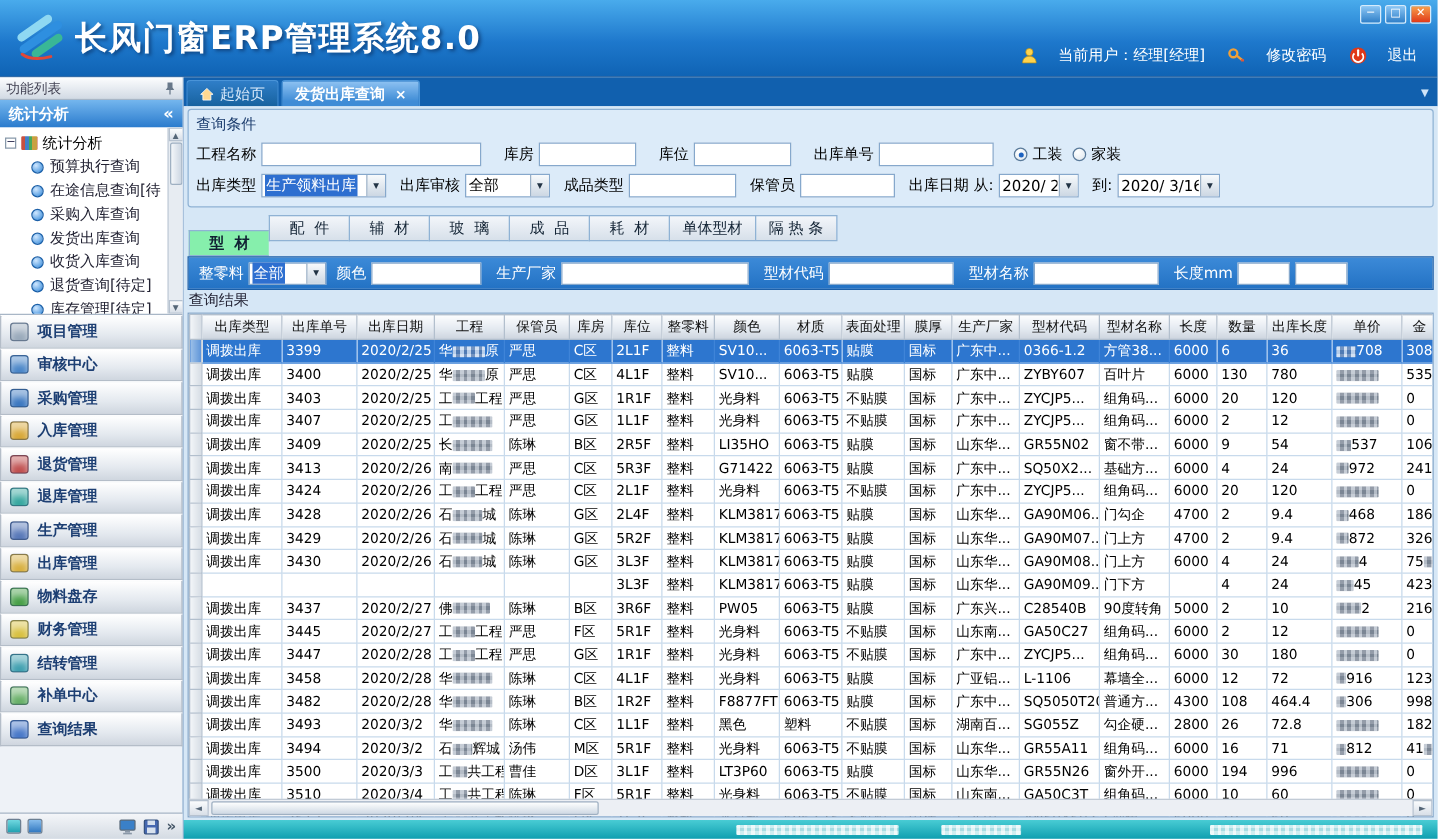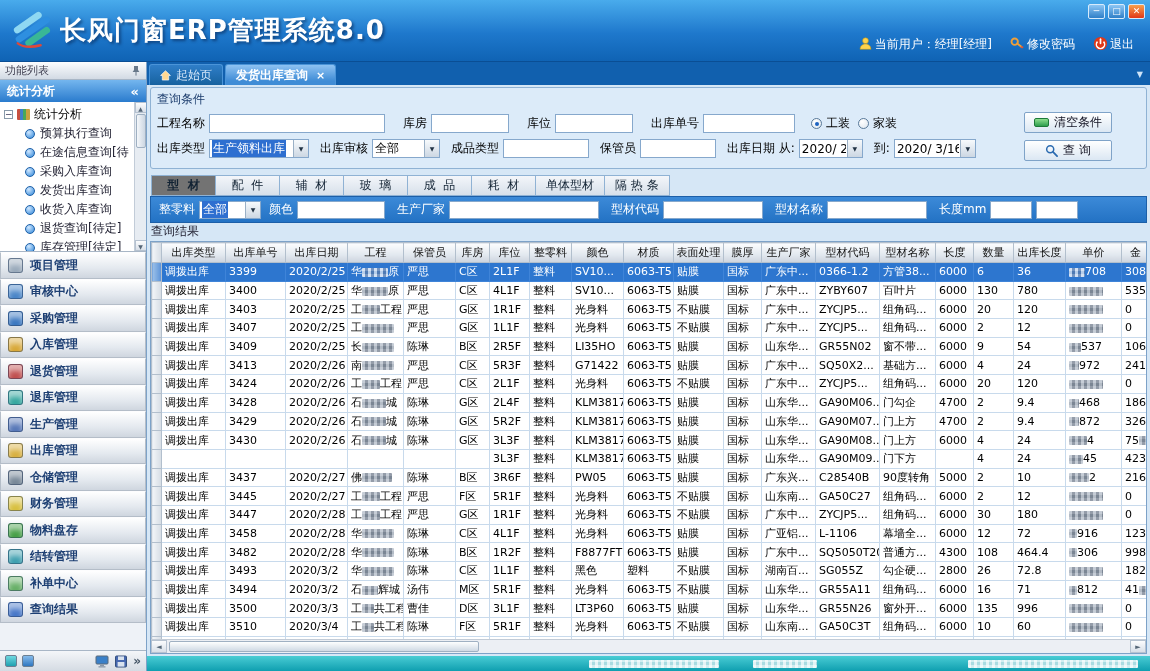--- a/index.html
+++ b/index.html
@@ -7,21 +7,21 @@
 body{position:relative;font-family:"DejaVu Sans","Liberation Sans",sans-serif;font-size:12px;overflow:hidden;background:#d6e7f6;color:#000;}
 
 
 .titlebar{position:absolute;top:0;left:0;right:0;height:62px;background:linear-gradient(180deg,#49abec 0%,#1e78cc 55%,#0f63b4 100%);border-bottom:1px solid #0a4e94;}
 .logo{position:absolute;left:12px;top:9px;width:42px;height:42px;}
 .app-title{position:absolute;left:60px;top:13px;font-size:26px;font-weight:bold;color:#fff;letter-spacing:1px;text-shadow:2px 2px 3px rgba(8,40,86,.6);}
 .win-controls{position:absolute;top:4px;right:5px;display:flex;gap:3px;}
 .win-btn{width:17px;height:15px;background:linear-gradient(#8cc6f4,#2f7fc8);border:1px solid #d6ebfc;border-radius:2px;color:#fff;font-size:9px;line-height:13px;text-align:center;cursor:default;}
 .win-btn.close{background:linear-gradient(#f8a04c,#e03818);}
 .user-area{position:absolute;right:16px;top:36px;display:flex;align-items:center;gap:18px;color:#fff;}
-.user-item{display:flex;align-items:flex-start;gap:2px;white-space:nowrap;}
+.user-item{display:flex;align-items:center;gap:16px;white-space:nowrap;}
 .uicon{width:15px;height:15px;}
 
 
 .sidebar{position:absolute;top:62px;left:0;bottom:0;width:147px;background:#eef2f7;border-right:1px solid #7da2c8;display:flex;flex-direction:column;}
 .func-header{flex:0 0 18px;background:linear-gradient(#fcfdfe,#d2dae4);border-bottom:1px solid #a8b6c6;color:#445;font-size:11px;display:flex;align-items:center;justify-content:space-between;padding:0 5px;}
 .stat-header{flex:0 0 22px;background:linear-gradient(#74b6ee,#2a7bcd);color:#fff;font-weight:bold;display:flex;align-items:center;justify-content:space-between;padding:0 7px;}
 .collapse{font-size:13px;}
 .tree{flex:0 0 150px;background:#fff;border-bottom:1px solid #a8b6c6;position:relative;overflow:hidden;padding:3px 14px 0 4px;}
 .tree-root{display:flex;align-items:center;gap:4px;height:19px;}
 .expander{width:9px;height:9px;border:1px solid #8899aa;background:#fff;font-size:9px;line-height:7px;text-align:center;color:#335;flex:0 0 9px;}
@@ -71,21 +71,21 @@
 .radio.on::after{content:"";position:absolute;left:2.5px;top:2.5px;width:4px;height:4px;border-radius:50%;background:#1d62c0;}
 .qright{flex:0 0 auto;display:flex;flex-direction:column;gap:7px;margin:4px 28px 0 12px;}
 .btn{height:21px;display:flex;align-items:center;justify-content:center;gap:5px;padding:0 9px;background:linear-gradient(#ffffff,#dbe7f3);border:1px solid #7fa3c8;border-radius:2px;color:#112;cursor:default;white-space:nowrap;}
 .clear-ic{width:15px;height:9px;background:linear-gradient(#8ede8e,#2e9e4e);border:1px solid #1d7a38;border-radius:2px;}
 .mag{width:13px;height:13px;}
 
 
 .mtabs{display:flex;margin-top:6px;padding-left:1px;}
 .mtab{height:21px;min-width:64px;padding:0 10px;display:flex;align-items:center;justify-content:center;background:linear-gradient(#f3f6fa,#d7e0ea);border:1px solid #8fb2d4;border-right:none;color:#123;white-space:pre;cursor:default;}
 .mtab:last-child{border-right:1px solid #8fb2d4;}
-.mtab.active{background:#737373;font-weight:bold;}
+.mtab.active{background:#86efac;font-weight:bold;margin-top:12px;}
 .bluebar{height:27px;background:linear-gradient(#3c8ad8,#2372c4);border:1px solid #1c5fa8;display:flex;align-items:center;padding:0 8px;color:#fff;}
 .blabel{white-space:nowrap;margin:0 4px 0 8px;}
 .blabel.first{margin-left:0;}
 .bluebar .combo,.bluebar input.box{height:18px;}
 .bluebar input.box{margin-right:4px;}
 
 
 .results-title{flex:0 0 18px;display:flex;align-items:flex-end;padding:0 1px 1px;color:#223;}
 .grid-wrap{flex:1;position:relative;overflow:hidden;border:1px solid #7da2c8;background:#fff;}
 table.grid{border-collapse:collapse;table-layout:fixed;}
@@ -231,30 +231,26 @@
       </div>
       <div class="menu-item">
         <span class="menu-icon" style="background: rgb(88, 120, 184);"></span>
         <span>生产管理</span>
       </div>
       <div class="menu-item">
         <span class="menu-icon" style="background: rgb(216, 176, 64);"></span>
         <span>出库管理</span>
       </div>
       <div class="menu-item">
-        <span class="menu-icon" style="background: rgb(120, 136, 152);"></span>
-        <span>仓储管理</span>
+        <span class="menu-icon" style="background: rgb(72, 160, 72);"></span>
+        <span>物料盘存</span>
       </div>
       <div class="menu-item">
         <span class="menu-icon" style="background: rgb(216, 192, 64);"></span>
         <span>财务管理</span>
-      </div>
-      <div class="menu-item">
-        <span class="menu-icon" style="background: rgb(72, 160, 72);"></span>
-        <span>物料盘存</span>
       </div>
       <div class="menu-item">
         <span class="menu-icon" style="background: rgb(64, 160, 176);"></span>
         <span>结转管理</span>
       </div>
       <div class="menu-item">
         <span class="menu-icon" style="background: rgb(104, 176, 104);"></span>
         <span>补单中心</span>
       </div>
       <div class="menu-item">
@@ -337,33 +333,20 @@
               <span class="val">2020/ 2/16</span>
               <span class="dd">▼</span>
             </div>
             <span class="qlabel ml2">到:</span>
             <div class="combo" style="width:82px">
               <span class="val">2020/ 3/16</span>
               <span class="dd">▼</span>
             </div>
           </div>
         </div>
-        <div class="qright">
-          <div class="btn">
-            <span class="clear-ic"></span>
-            <span>清空条件</span>
-          </div>
-          <div class="btn">
-            <svg class="mag" viewBox="0 0 14 14">
-              <circle cx="5.6" cy="5.6" r="3.8" fill="none" stroke="#2a6ab0" stroke-width="1.6"></circle>
-              <line x1="8.6" y1="8.6" x2="13" y2="13" stroke="#2a6ab0" stroke-width="1.9" stroke-linecap="round"></line>
-            </svg>
-            <span>查 询</span>
-          </div>
-        </div>
       </div>
     </div>
 
     <div class="mtabs">
         <div class="mtab active">型  材</div>
         <div class="mtab">配  件</div>
         <div class="mtab">辅  材</div>
         <div class="mtab">玻  璃</div>
         <div class="mtab">成  品</div>
         <div class="mtab">耗  材</div>
@@ -869,21 +852,21 @@
               <td>3L1F</td>
               <td>整料</td>
               <td>LT3P60</td>
               <td>6063-T5</td>
               <td>贴膜</td>
               <td>国标</td>
               <td>山东华...</td>
               <td>GR55N26</td>
               <td>窗外开...</td>
               <td>6000</td>
-              <td>135</td>
+              <td>194</td>
               <td>996</td>
               <td><span class="mosaic" style="width: 34px;"></span></td>
               <td>0</td>
             </tr>
             <tr>
               <td class="ind"></td>
               <td>调拨出库</td>
               <td>3510</td>
               <td>2020/3/4</td>
               <td>工<span class="mosaic" style="width: 12px;"></span>共工程</td>

